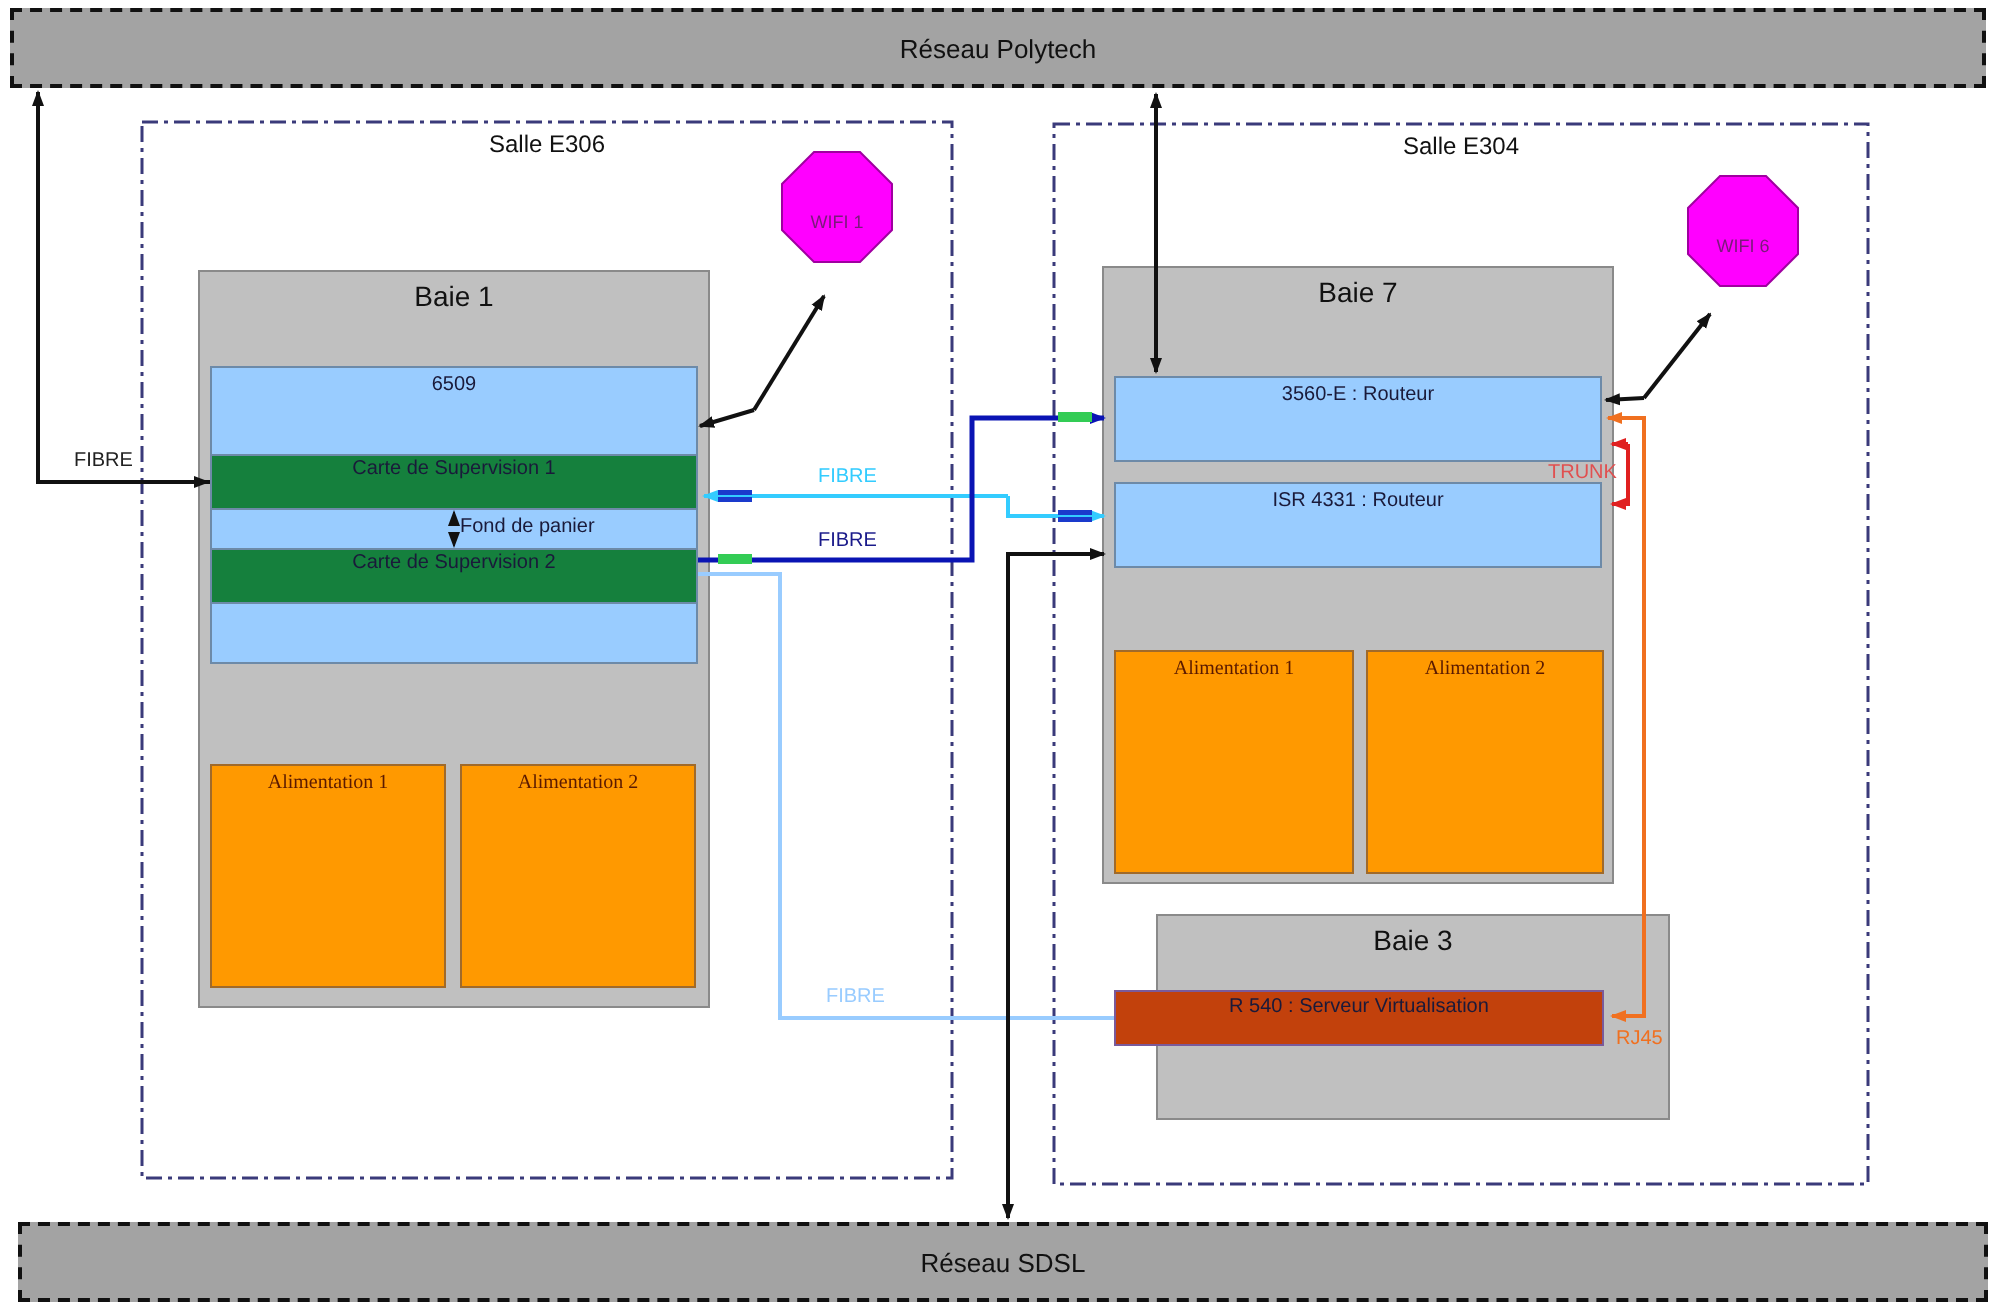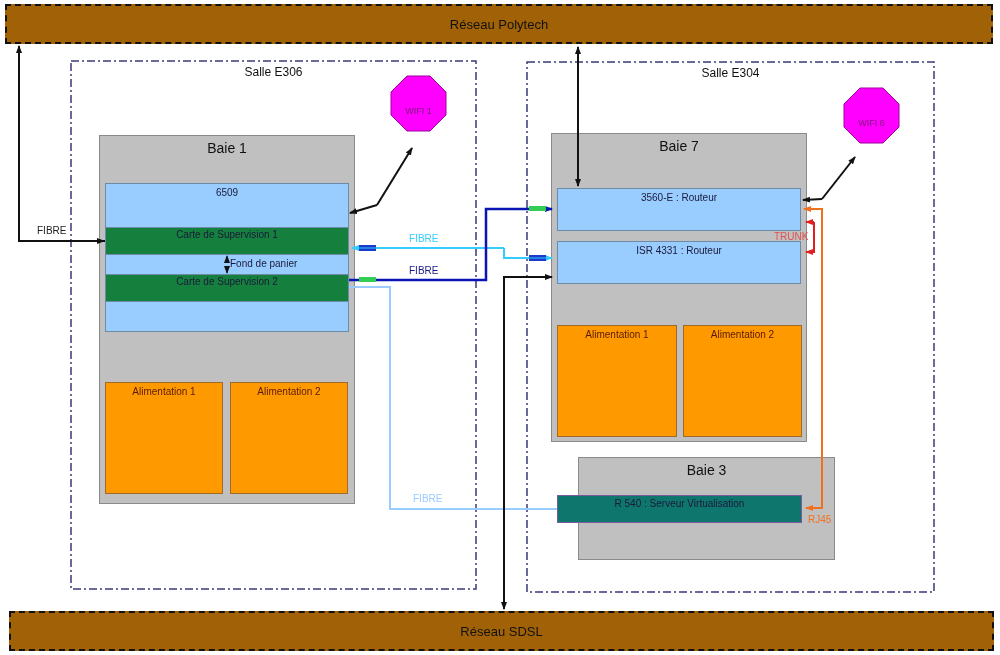--- a/index.html
+++ b/index.html
@@ -1,29 +1,29 @@
 <!DOCTYPE html>
 <html><head>
 <meta charset="utf-8">
 <style>
   html, body { margin: 0; padding: 0; background: #ffffff; }
   body { width: 1000px; height: 655px; position: relative; overflow: hidden;
          font-family: "Liberation Sans", sans-serif; }
   .abs { position: absolute; box-sizing: border-box; }
-  .network { background: #a16207; border: 2px dashed #111; display: flex;
+  .network { background: #a3a3a3; border: 2px dashed #111; display: flex;
              align-items: center; justify-content: center; font-size: 13px; color: #111; }
   .salle-title { position: absolute; left: 0; right: 0; text-align: center; font-size: 12px; color: #111; top: 4px; }
   .baie { background: #c0c0c0; border: 1px solid #8a8a8a; }
   .baie-title { position: absolute; left: 0; right: 0; top: 4px; text-align: center; font-size: 14px; color: #111; }
   .device { background: #99ccff; border: 1px solid #6d8aa8; }
   .card { background: #15803d; border-top: 1px solid #6d8aa8; border-bottom: 1px solid #6d8aa8; }
   .label { position: absolute; left: 0; right: 0; top: 3px; text-align: center; font-size: 10px; color: #1a1a3a; }
   .psu { background: #ff9900; border: 1px solid #a06a2a; }
-  .psu .label { color: #5a1a00; font-size: 10px; }
-  .server { background: #0f766e; border: 1px solid #7a5a9a; }
+  .psu .label { color: #5a1a00; font-size: 10px; font-family: Liberation Serif, serif; }
+  .server { background: #c2410c; border: 1px solid #7a5a9a; }
   svg.overlay { position: absolute; left: 0; top: 0; }
   .txt { position: absolute; font-size: 10px; white-space: nowrap; }
   .wifi-label { position: absolute; font-size: 9px; color: #7a1a7a; text-align: center; }
 </style>
 </head>
 <body>
 
 <div class="abs network" style="left:5px;top:4px;width:988px;height:40px;">
   <span>Réseau Polytech</span>
 </div>

